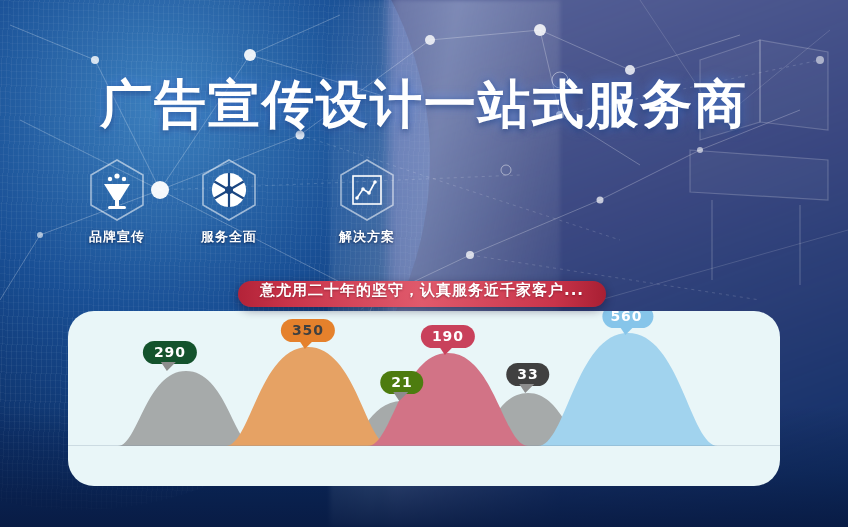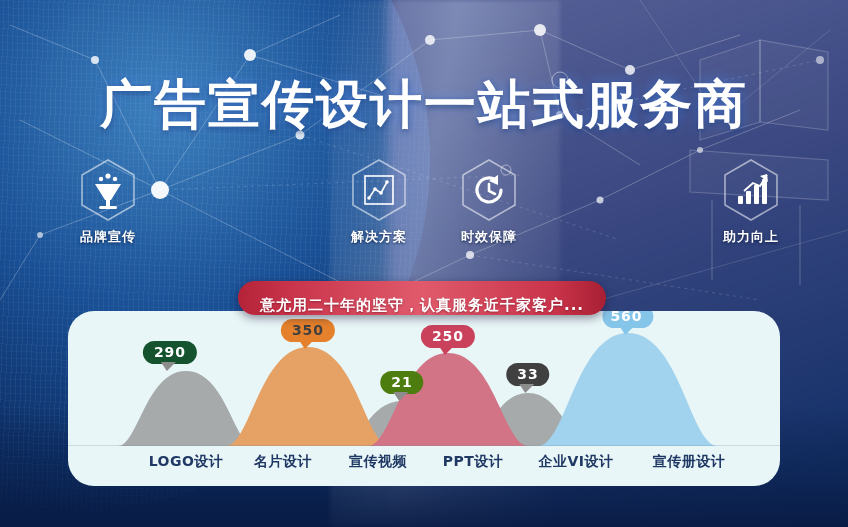--- a/index.html
+++ b/index.html
@@ -68,25 +68,25 @@
   .hexwrap { position:relative; width:58px; height:64px; margin:0 auto 6px; }
   .hexwrap svg { position:absolute; left:0; top:0; }
   .feat-label {
     font-size:13px; font-weight:bold; color:#ffffff; letter-spacing:1px;
     text-shadow:0 1px 3px rgba(0,20,60,.8);
     font-family:"DejaVu Sans","Liberation Sans",sans-serif;
   }
 
   
   .ribbon {
-    position:absolute; left:238px; top:281px; width:368px; height:34px;
+    position:absolute; left:238px; top:281px; width:368px; height:26px;
     border-radius:17px;
     background:linear-gradient(90deg,#b32338 0%,#c9344a 14%,#e05a6c 50%,#c9344a 86%,#a81f33 100%);
     box-shadow:0 3px 10px rgba(20,10,40,.45);
-    display:flex; align-items:flex-end; justify-content:center;
+    display:flex; align-items:flex-start; justify-content:center;
     z-index:6;
   }
   .ribbon-text {
     color:#ffffff; font-size:15px; font-weight:bold; letter-spacing:1px;
     font-family:"DejaVu Sans","Liberation Sans",sans-serif;
     white-space:nowrap;
     text-shadow:0 1px 2px rgba(90,10,25,.5);
   }
 
   
@@ -185,80 +185,74 @@
     </g>
   </svg>
 
   <div class="bg-bottom"></div>
 </div>
 
 <div class="headline">广告宣传设计一站式服务商</div>
 
 <div class="features">
 
-  <div class="feat" style="left:5px;">
+  <div class="feat" style="left:14px;">
     <div class="hexwrap">
       <svg width="58" height="64" viewBox="0 0 58 64">
         <polygon points="29,2 55,17 55,47 29,62 3,47 3,17" fill="none" stroke="rgba(255,255,255,0.55)" stroke-width="1.6"></polygon>
         <path d="M16,26 L42,26 L32,42 L26,42 Z" fill="#ffffff"></path>
         <rect x="27" y="42" width="4" height="7" fill="#ffffff"></rect>
         <rect x="20" y="48" width="18" height="3" rx="1.5" fill="#ffffff"></rect>
         <circle cx="22" cy="21" r="2.2" fill="#ffffff"></circle>
         <circle cx="29" cy="18" r="2.6" fill="#ffffff"></circle>
         <circle cx="36" cy="21" r="2.2" fill="#ffffff"></circle>
       </svg>
     </div>
     <div class="feat-label">品牌宣传</div>
   </div>
 
-
-  <div class="feat" style="left:276px;">
+  <div class="feat" style="left:126px;">
+    <div class="hexwrap">
+      <svg width="58" height="64" viewBox="0 0 58 64">
+        <polygon points="29,2 55,17 55,47 29,62 3,47 3,17" fill="none" stroke="rgba(255,255,255,0.55)" stroke-width="1.6"></polygon>
+        <g fill="#ffffff">
+          <path d="M29,15 a17,17 0 0,1 14.7,8.5 L29,32 Z"></path>
+          <path d="M43.7,23.5 a17,17 0 0,1 0,17 L29,32 Z"></path>
+          <path d="M43.7,40.5 a17,17 0 0,1 -14.7,8.5 L29,32 Z"></path>
+          <path d="M29,49 a17,17 0 0,1 -14.7,-8.5 L29,32 Z"></path>
+          <path d="M14.3,40.5 a17,17 0 0,1 0,-17 L29,32 Z"></path>
+          <path d="M14.3,23.5 a17,17 0 0,1 14.7,-8.5 L29,32 Z"></path>
+        </g>
+        <circle cx="29" cy="32" r="17" fill="none" stroke="rgba(13,55,110,0.9)" stroke-width="0"></circle>
+        <g stroke="rgba(26,70,130,1)" stroke-width="2.2" fill="none">
+          <path d="M29,15 L29,32 M43.7,23.5 L29,32 M43.7,40.5 L29,32 M29,49 L29,32 M14.3,40.5 L29,32 M14.3,23.5 L29,32"></path>
+        </g>
+        <circle cx="29" cy="32" r="4" fill="rgba(26,70,130,1)"></circle>
+      </svg>
+    </div>
+    <div class="feat-label">服务全面</div>
+  </div>
+
+  <div class="feat" style="left:264px;">
     <div class="hexwrap">
       <svg width="58" height="64" viewBox="0 0 58 64">
         <polygon points="29,2 55,17 55,47 29,62 3,47 3,17" fill="none" stroke="rgba(255,255,255,0.55)" stroke-width="1.6"></polygon>
         <rect x="15" y="18" width="28" height="28" fill="none" stroke="#ffffff" stroke-width="1.6"></rect>
         <polyline points="19,40 25,31 31,35 37,24" fill="none" stroke="#ffffff" stroke-width="1.6"></polyline>
         <circle cx="19" cy="40" r="1.8" fill="#ffffff"></circle>
         <circle cx="25" cy="31" r="1.8" fill="#ffffff"></circle>
         <circle cx="31" cy="35" r="1.8" fill="#ffffff"></circle>
         <circle cx="37" cy="24" r="1.8" fill="#ffffff"></circle>
       </svg>
     </div>
     <div class="feat-label">解决方案</div>
   </div>
 
-  <div class="feat" style="left:386px;">
-    <div class="hexwrap">
-      <svg width="58" height="64" viewBox="0 0 58 64">
-        <polygon points="29,2 55,17 55,47 29,62 3,47 3,17" fill="none" stroke="rgba(255,255,255,0.55)" stroke-width="1.6"></polygon>
-        <path d="M41,32 a12,12 0 1,1 -4.5,-9.4" fill="none" stroke="#ffffff" stroke-width="3.2" stroke-linecap="round"></path>
-        <polygon points="38,17 38,27 29,23" fill="#ffffff"></polygon>
-        <path d="M29,26 L29,33 L35,36" fill="none" stroke="#ffffff" stroke-width="2.6" stroke-linecap="round"></path>
-      </svg>
-    </div>
-    <div class="feat-label">时效保障</div>
-  </div>
-
-
-  <div class="feat" style="left:648px;">
-    <div class="hexwrap">
-      <svg width="58" height="64" viewBox="0 0 58 64">
-        <polygon points="29,2 55,17 55,47 29,62 3,47 3,17" fill="none" stroke="rgba(255,255,255,0.55)" stroke-width="1.6"></polygon>
-        <g fill="#ffffff">
-          <rect x="16" y="38" width="5" height="8" rx="1"></rect>
-          <rect x="24" y="33" width="5" height="13" rx="1"></rect>
-          <rect x="32" y="27" width="5" height="19" rx="1"></rect>
-          <rect x="40" y="21" width="5" height="25" rx="1"></rect>
-        </g>
-        <path d="M22,33 L31,25 L38,28 L45,17" fill="none" stroke="#ffffff" stroke-width="1.8"></path>
-        <polygon points="45,16 46,24 38,18" fill="#ffffff"></polygon>
-      </svg>
-    </div>
-    <div class="feat-label">助力向上</div>
-  </div>
+
+
 
 </div>
 
 <div class="ribbon">
   <span class="ribbon-text">意尤用二十年的坚守，认真服务近千家客户...</span>
 </div>
 
 <div class="panel">
 
   <div class="chart-area">
@@ -272,26 +266,18 @@
         <path d="M300,135 C324,135 334,42 380,42 C426,42 436,135 460,135 Z" fill="#c9415b"></path>
         <path d="M470,135 C498,135 508,22 560,22 C612,22 622,135 650,135 Z" fill="#86c5ea"></path>
       </g>
     </svg>
     <div class="baseline"></div>
   </div>
 
   <div class="bubble" style="left:102px; top:30px; background:#14532d; color:#8c8c8c;"><span style="color:#fff">290</span></div>
   <div class="bubble" style="left:240px; top:8px;  background:#e5812c; color:#e5812c;"><span style="color:#404040">350</span></div>
   <div class="bubble" style="left:334px; top:60px; background:#4d7c0f; color:#8c8c8c;"><span style="color:#fff">21</span></div>
-  <div class="bubble" style="left:380px; top:14px; background:#c9415b; color:#c9415b;"><span style="color:#fff">250</span></div>
+  <div class="bubble" style="left:380px; top:14px; background:#c9415b; color:#c9415b;"><span style="color:#fff">190</span></div>
   <div class="bubble" style="left:460px; top:52px; background:#404040; color:#8c8c8c;"><span style="color:#fff">33</span></div>
   <div class="bubble" style="left:560px; top:-6px; background:#86c5ea; color:#86c5ea;padding-left:8px;"><span style="color:#fff">560</span></div>
 
-  <div class="labels">
-    <div class="cat-label" style="left:118px;">LOGO设计</div>
-    <div class="cat-label" style="left:215px;">名片设计</div>
-    <div class="cat-label" style="left:310px;">宣传视频</div>
-    <div class="cat-label" style="left:405px;">PPT设计</div>
-    <div class="cat-label" style="left:508px;">企业VI设计</div>
-    <div class="cat-label" style="left:621px;">宣传册设计</div>
-  </div>
 
 </div>
 
 </body></html>

